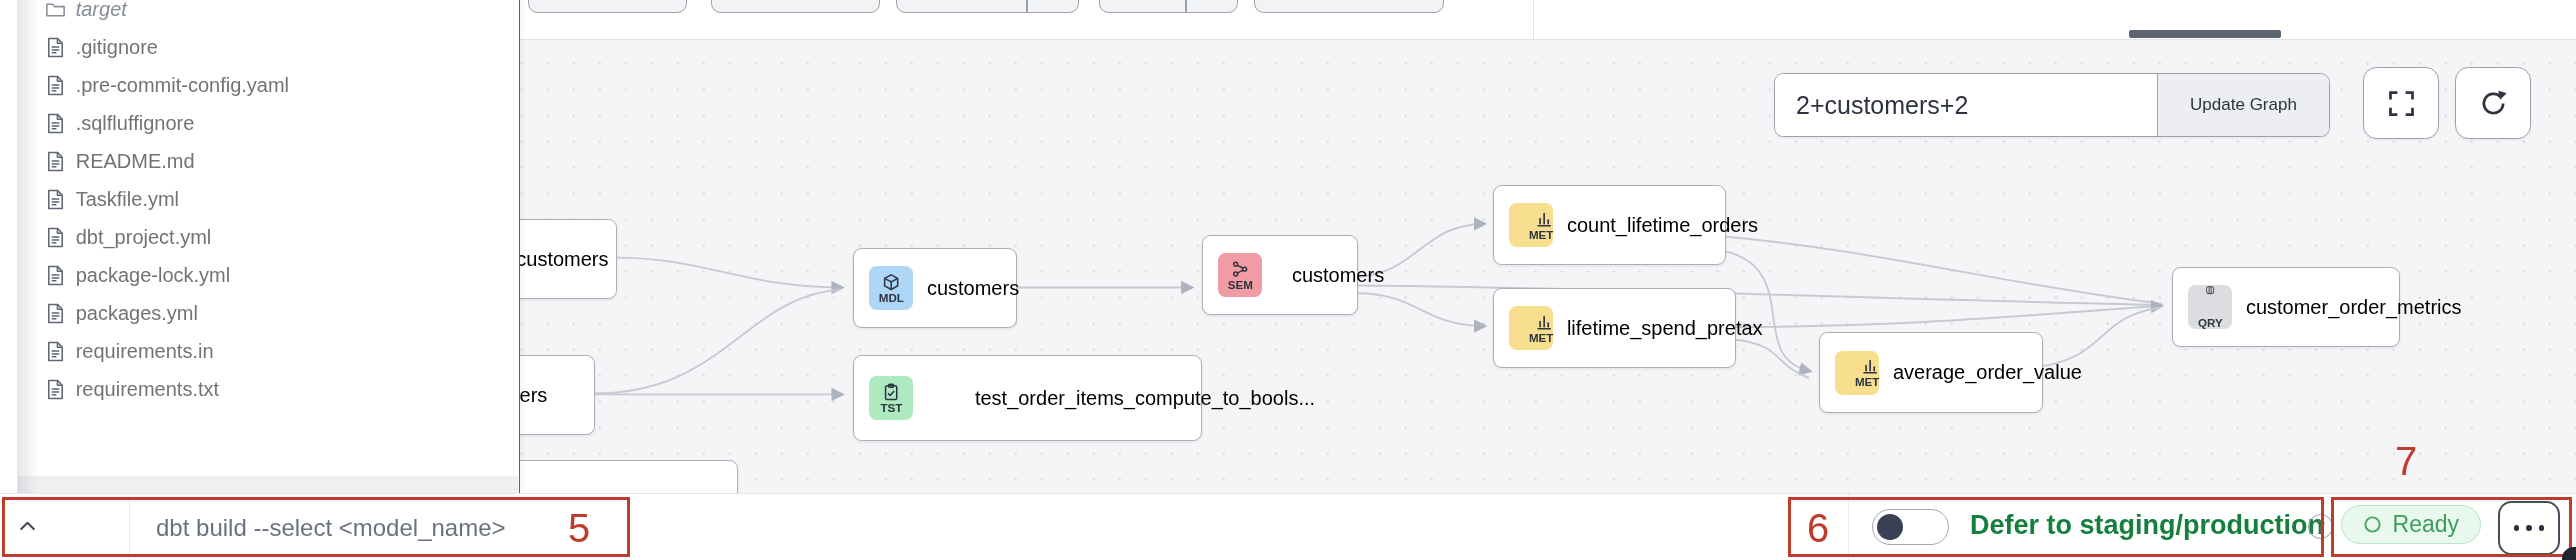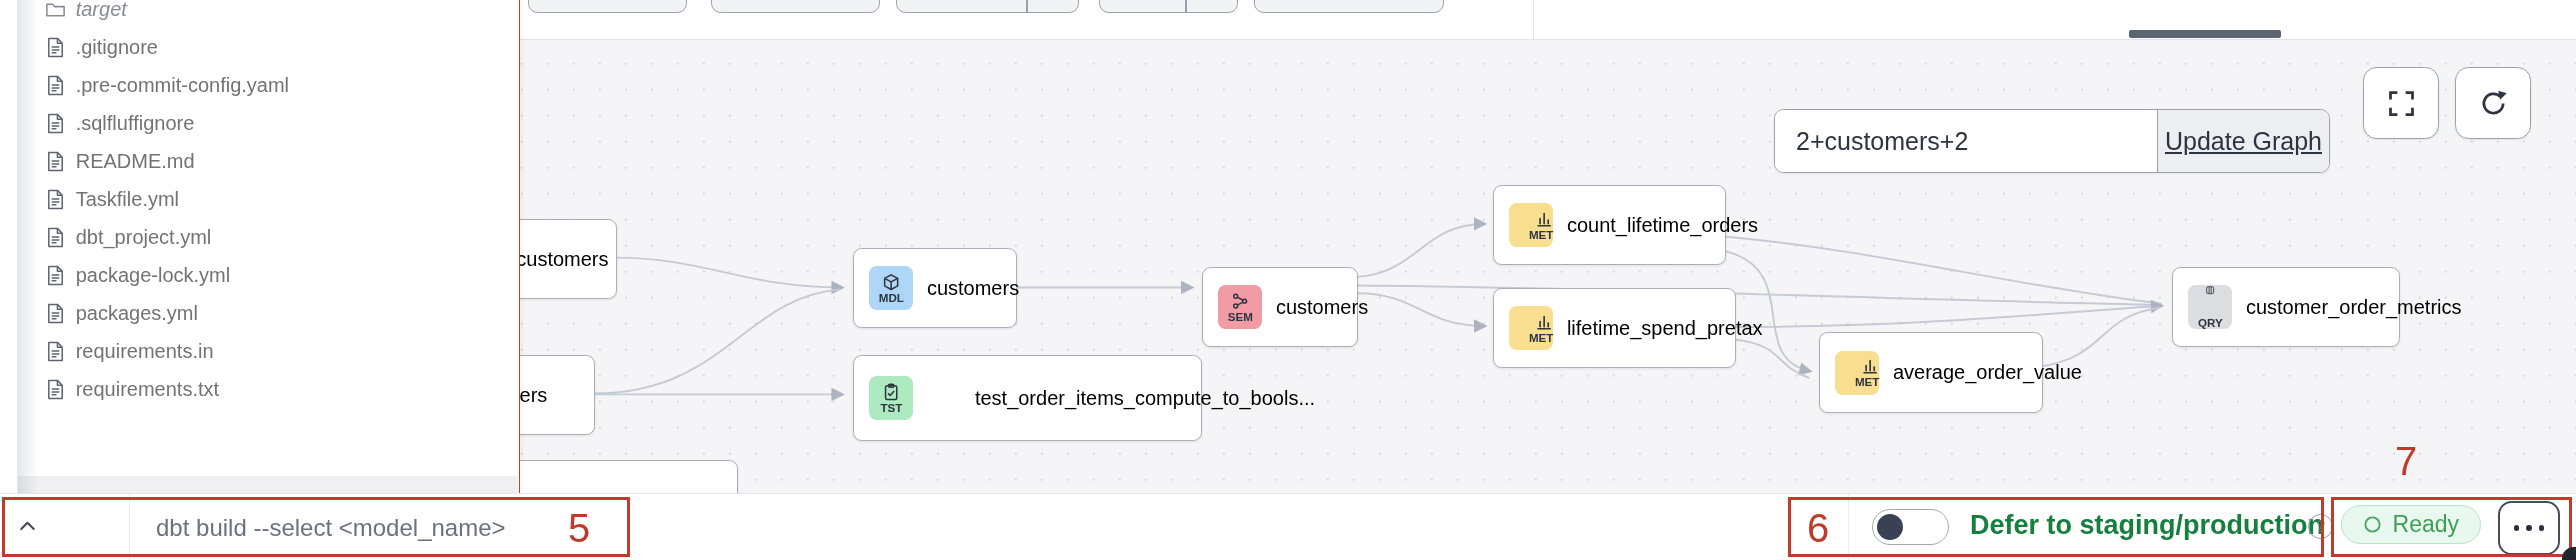--- a/index.html
+++ b/index.html
@@ -19,44 +19,44 @@
     display:flex;flex-direction:column;align-items:center;justify-content:center;}
   .badge .btxt{font-size:11.6px;font-weight:700;color:#2e3440;line-height:11.6px;margin-top:1px;}
   .badge svg{display:block;}
   .badge-mdl{background:#aed6f7;} .badge-tst{background:#aeeac0;}
   .badge-sem{background:#f19ba4;} .badge-met{background:#f7df8f;align-items:flex-end;}
   .badge-qry{background:#dcdde0;gap:21px;}
   .n-stg{left:-33px;top:180px;width:145px;height:78px;}
   .n-orders{left:-60px;top:316px;width:150px;height:78px;}
   .n-mdl{left:350px;top:209px;width:162px;height:78px;}
   .n-tst{left:350px;top:316px;width:347px;height:84px;gap:48px;}
-  .n-sem{left:699px;top:228px;width:154px;height:78px;}
+  .n-sem{left:699px;top:196px;width:154px;height:78px;gap:16px;}
   .n-cnt{left:990px;top:146px;width:231px;height:78px;}
   .n-lsp{left:990px;top:249px;width:241px;height:78px;}
   .n-aov{left:1316px;top:293px;width:222px;height:79px;}
   .n-com{left:1669px;top:228px;width:226px;height:78px;}
   .n-partial{left:1px;top:421px;width:232px;height:87px;}
 
   
   .top-toolbar{position:absolute;left:503px;top:0;width:2073px;height:39px;background:#fff;
     border-bottom:1px solid #e2e3e7;z-index:10;}
   .tbtn{position:absolute;top:-27px;height:40px;border:1.9px solid #9aa1ad;border-radius:9.6px;
     background:#f2f3f5;box-sizing:border-box;}
   .tbtn .tdiv{position:absolute;top:0;bottom:0;width:1.9px;background:#9aa1ad;}
   .tab-indicator{position:absolute;left:1626px;top:30px;width:152px;height:7.7px;background:#5d6472;border-radius:1.9px;}
   .tt-vdiv{position:absolute;left:1030px;top:0;width:1px;height:39px;background:#e2e3e7;}
 
   
   .searchbar{position:absolute;left:1774px;top:73px;width:556px;height:64px;z-index:12;
     display:flex;border:1.4px solid #9aa1ad;border-radius:9.6px;background:#fff;overflow:hidden;
-    box-shadow:0 1px 2.9px rgba(40,45,60,.08);box-sizing:border-box;margin-top:36px;}
+    box-shadow:0 1px 2.9px rgba(40,45,60,.08);box-sizing:border-box;}
   .searchbar input{flex:1;border:none;outline:none;font-size:25px;color:#2d3340;
     padding:0 0 0 21px;font-family:"Liberation Sans",sans-serif;background:#fff;min-width:0;}
   .update-btn{flex:0 0 171px;background:#eceef1;border-left:1.4px solid #9aa1ad;
-    display:flex;align-items:center;justify-content:center;font-size:25px;font-weight:500;color:#2d3340;cursor:pointer;text-decoration:underline;}
+    display:flex;align-items:center;justify-content:center;font-size:17px;font-weight:500;color:#2d3340;cursor:pointer;}
   .icon-btn{position:absolute;width:76px;height:72px;background:#fff;border:1.9px solid #9aa1ad;
     border-radius:13.5px;display:flex;align-items:center;justify-content:center;z-index:12;
     box-shadow:0 1px 2.9px rgba(40,45,60,.08);box-sizing:border-box;}
   .btn-fullscreen{left:2363px;top:67px;} .btn-refresh{left:2455px;top:67px;}
 
   
   .sidebar{position:absolute;left:17px;top:0;width:503px;height:493px;background:#fff;z-index:20;
     border-right:1px solid #c2410c;box-shadow:1.9px 0 5.8px rgba(0,0,0,.05);box-sizing:border-box;}
   .sidebar-shadow{position:absolute;left:0;top:0;bottom:0;width:21px;
     background:linear-gradient(to right,rgba(90,95,110,.16),rgba(90,95,110,0));}

